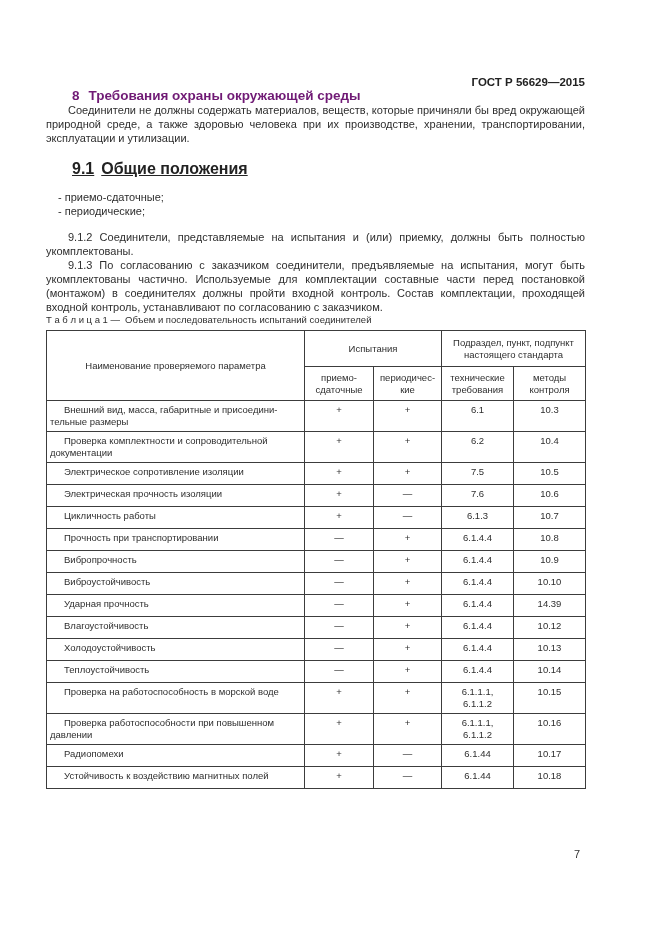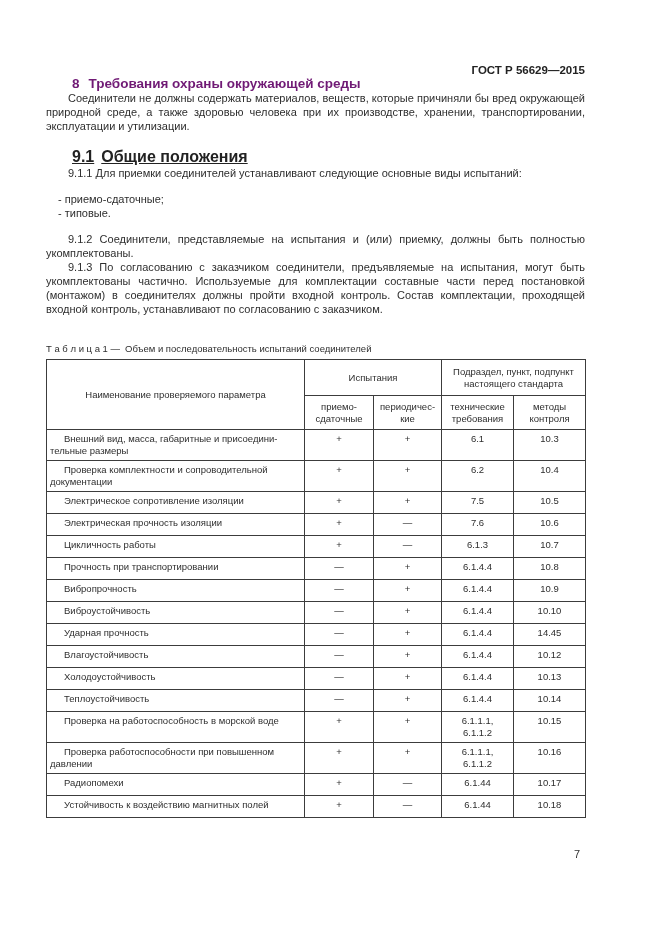--- a/index.html
+++ b/index.html
@@ -8,21 +8,21 @@
     width: 661px;
     height: 936px;
     background: #ffffff;
     font-family: "Liberation Sans", sans-serif;
     color: #2e2e2e;
     overflow: hidden;
   }
   .content {
     position: absolute;
     left: 46px;
-    top: 4px;
+    top: 16px;
     width: 539px;
   }
   .doc-code {
     margin-top: 60px;
     text-align: right;
     font-weight: bold;
     font-size: 11.5px;
     color: #222;
   }
   h1.sec {
@@ -54,21 +54,21 @@
   }
   .p-first { margin-top: 12px; }
   .p-911 { margin-top: 4px; }
   ul.dash-list {
     list-style: none;
     margin: 12px;
     padding: 0;
   }
   ul.dash-list li { text-indent: 0; }
   .table-caption {
-    margin-top: 27px;
+    margin-top: 0;
     font-size: 9.5px;
     color: #2e2e2e;
     text-align: left;
   }
   .cap-label { letter-spacing: 0; margin-right: 5px; }
   table.tests {
     margin-top: 5px;
     width: 539px;
     border-collapse: collapse;
     table-layout: fixed;
@@ -121,24 +121,23 @@
     <h1 class="sec h8"><span class="sec-num">8</span><span>Требования охраны окружающей среды</span></h1>
 
     <div class="body-text">
       <p class="para p-first">Соединители не должны содержать материалов, веществ, которые причиняли бы вред окружающей природной среде, а также здоровью человека при их производстве, хранении, транспортировании, эксплуатации и утилизации.</p>
     </div>
 
 
     <h2 class="subsec"><span class="subsec-num">9.1</span><span>Общие положения</span></h2>
 
     <div class="body-text">
-      <p class="para p-911">9.1.1 Для приемки соединителей устанавливают следующие основные виды испытаний:</p>
       <ul class="dash-list">
         <li>- приемо-сдаточные;</li>
-        <li>- типовые.</li>
+        <li>- периодические;</li>
       </ul>
       <p class="para">9.1.2 Соединители, представляемые на испытания и (или) приемку, должны быть полностью укомплектованы.</p>
       <p class="para">9.1.3 По согласованию с заказчиком соединители, предъявляемые на испытания, могут быть укомплектованы частично. Используемые для комплектации составные части перед постановкой (монтажом) в соединителях должны пройти входной контроль. Состав комплектации, проходящей входной контроль, устанавливают по согласованию с заказчиком.</p>
     </div>
 
     <div class="table-caption"><span class="cap-label">Т а б л и ц а  1 —</span><span>Объем и последовательность испытаний соединителей</span></div>
 
     <table class="tests">
       <colgroup>
         <col style="width:258px">
@@ -222,21 +221,21 @@
             <td class="cell-center">—</td>
             <td class="cell-center">+</td>
             <td class="cell-center">6.1.4.4</td>
             <td class="cell-center">10.10</td>
           </tr>
           <tr>
             <td class="cell-name">Ударная прочность</td>
             <td class="cell-center">—</td>
             <td class="cell-center">+</td>
             <td class="cell-center">6.1.4.4</td>
-            <td class="cell-center">14.45</td>
+            <td class="cell-center">14.39</td>
           </tr>
           <tr>
             <td class="cell-name">Влагоустойчивость</td>
             <td class="cell-center">—</td>
             <td class="cell-center">+</td>
             <td class="cell-center">6.1.4.4</td>
             <td class="cell-center">10.12</td>
           </tr>
           <tr>
             <td class="cell-name">Холодоустойчивость</td>

